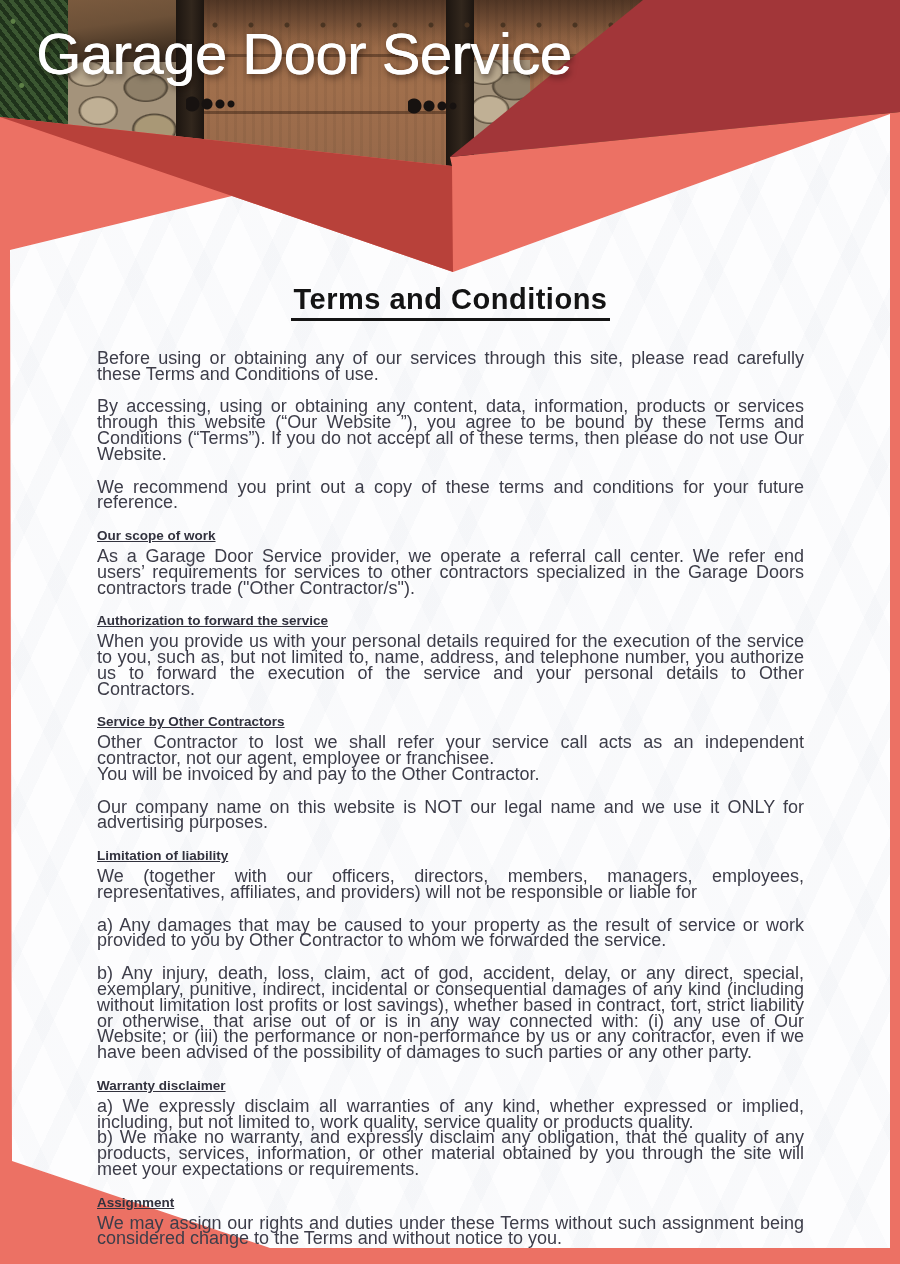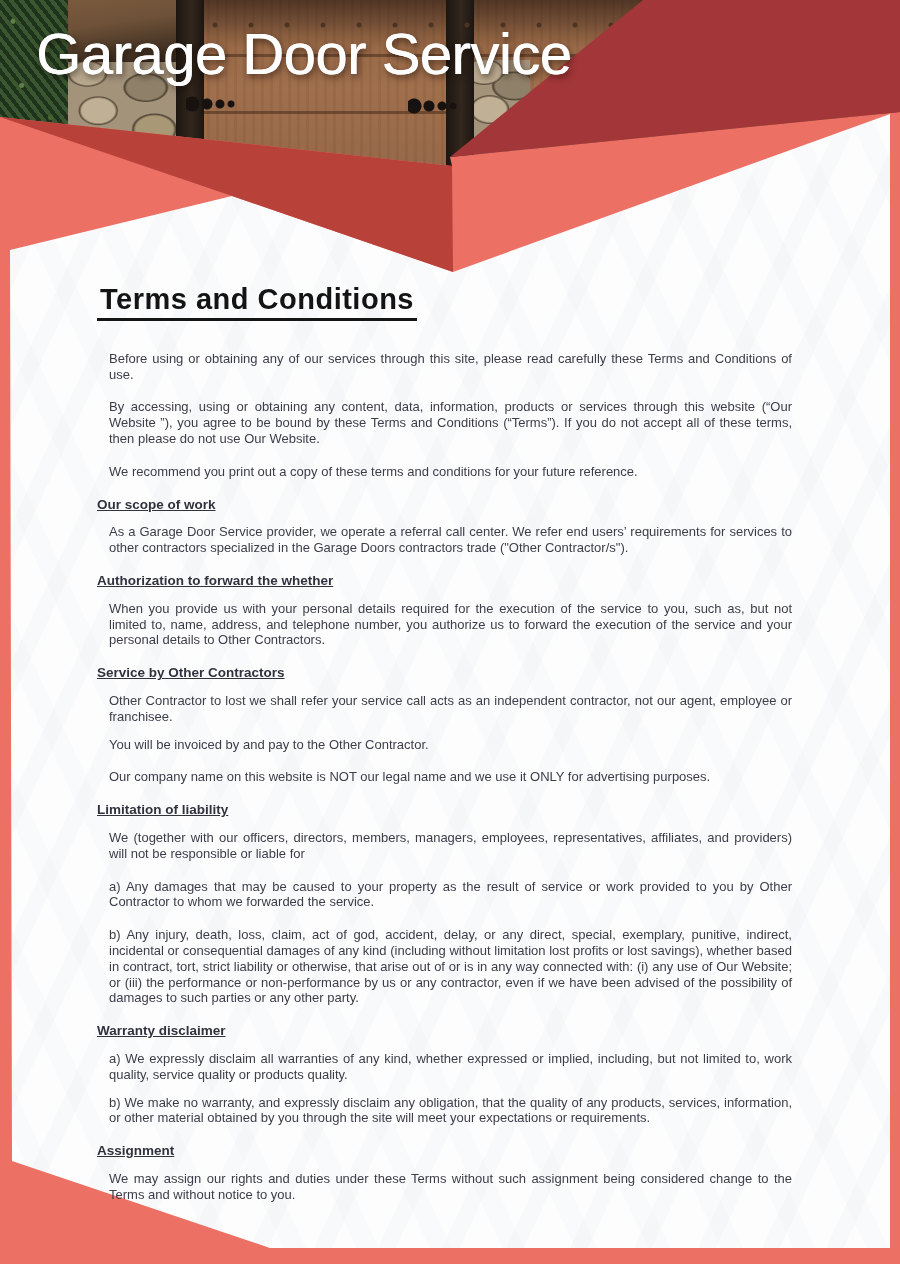--- a/index.html
+++ b/index.html
@@ -66,25 +66,25 @@
       repeating-linear-gradient(115deg, rgba(185,195,210,.07) 0 16px, rgba(255,255,255,0) 16px 58px),
       repeating-linear-gradient(65deg, rgba(185,195,210,.05) 0 20px, rgba(255,255,255,0) 20px 66px);
     clip-path:polygon(10px 250px,232px 196px,453px 272px,890px 114px,890px 1248px,270px 1248px,12px 1161px);}
   .ribbon-brick{position:absolute;inset:0;background:var(--brick-red);
     clip-path:polygon(0 117px,452px 166px,453px 272px,232px 196px);}
   .ribbon-dark{position:absolute;inset:0;background:var(--dark-red);
     clip-path:polygon(643px 0,900px 0,900px 112px,450px 157px);}
 
   
   .doc{position:absolute;left:97px;top:284px;width:707px;color:var(--text);}
-  .doc-title-wrap{text-align:left;margin-bottom:30px;}
+  .doc-title-wrap{text-align:center;margin-bottom:30px;}
   .doc-title{display:inline-block;font-size:29px;font-weight:bold;color:var(--title-black);
     letter-spacing:.5px;border-bottom:3px solid #151515;padding:0 3px 2px;line-height:1.1;}
   .para{margin:0 0 17px;}
-  .line{font-size:13px;line-height:15.8px;text-align:justify;margin:12px;}
+  .line{font-size:18px;line-height:15.8px;text-align:justify;margin:0;}
   .sec-heading{font-size:13.5px;line-height:15.8px;font-weight:bold;color:var(--heading-text);
     margin:7px 0 5px;text-decoration:underline;}
 </style>
 </head>
 <body>
 
 <div class="page">
 
   <div class="photo">
     <div class="photo-shade"></div>
@@ -117,21 +117,21 @@
         <div class="para">
           <p class="line">By accessing, using or obtaining any content, data, information, products or services through this website (“Our Website ”), you agree to be bound by these Terms and Conditions (“Terms”). If you do not accept all of these terms, then please do not use Our Website.</p>
         </div>
         <div class="para">
           <p class="line">We recommend you print out a copy of these terms and conditions for your future reference.</p>
         </div>
         <h3 class="sec-heading">Our scope of work</h3>
         <div class="para">
           <p class="line">As a Garage Door Service provider, we operate a referral call center. We refer end users’ requirements for services to other contractors specialized in the Garage Doors contractors trade ("Other Contractor/s").</p>
         </div>
-        <h3 class="sec-heading">Authorization to forward the whether</h3>
+        <h3 class="sec-heading">Authorization to forward the service</h3>
         <div class="para">
           <p class="line">When you provide us with your personal details required for the execution of the service to you, such as, but not limited to, name, address, and telephone number, you authorize us to forward the execution of the service and your personal details to Other Contractors.</p>
         </div>
         <h3 class="sec-heading">Service by Other Contractors</h3>
         <div class="para">
           <p class="line">Other Contractor to lost we shall refer your service call acts as an independent contractor, not our agent, employee or franchisee.</p>
           <p class="line">You will be invoiced by and pay to the Other Contractor.</p>
         </div>
         <div class="para">
           <p class="line">Our company name on this website is NOT our legal name and we use it ONLY for advertising purposes.</p>

